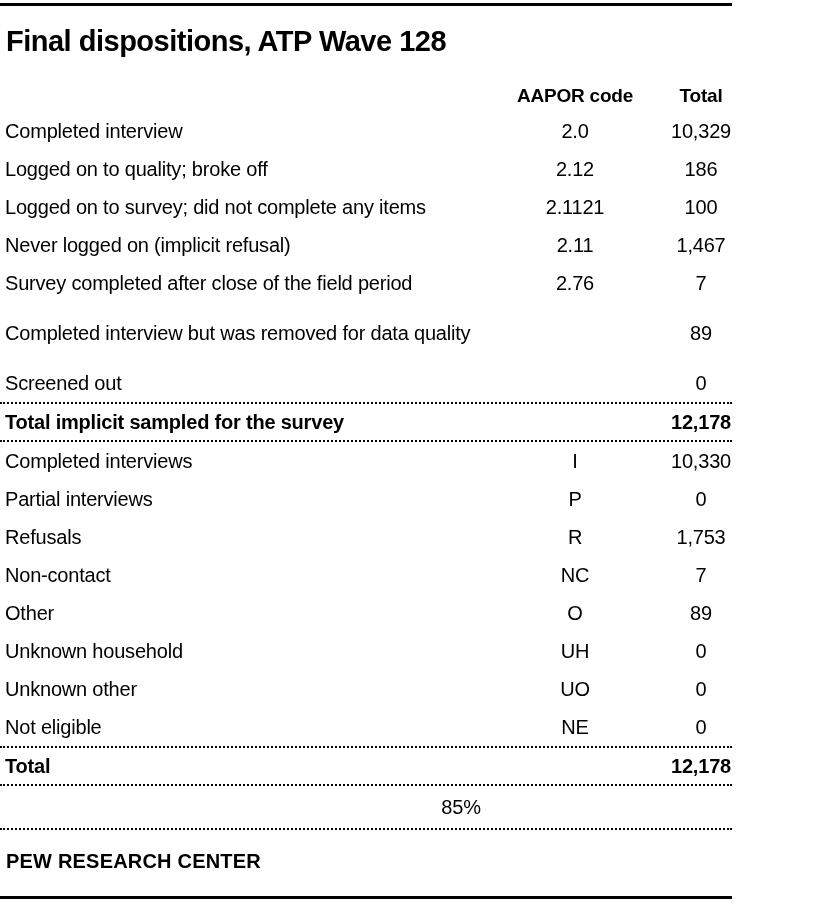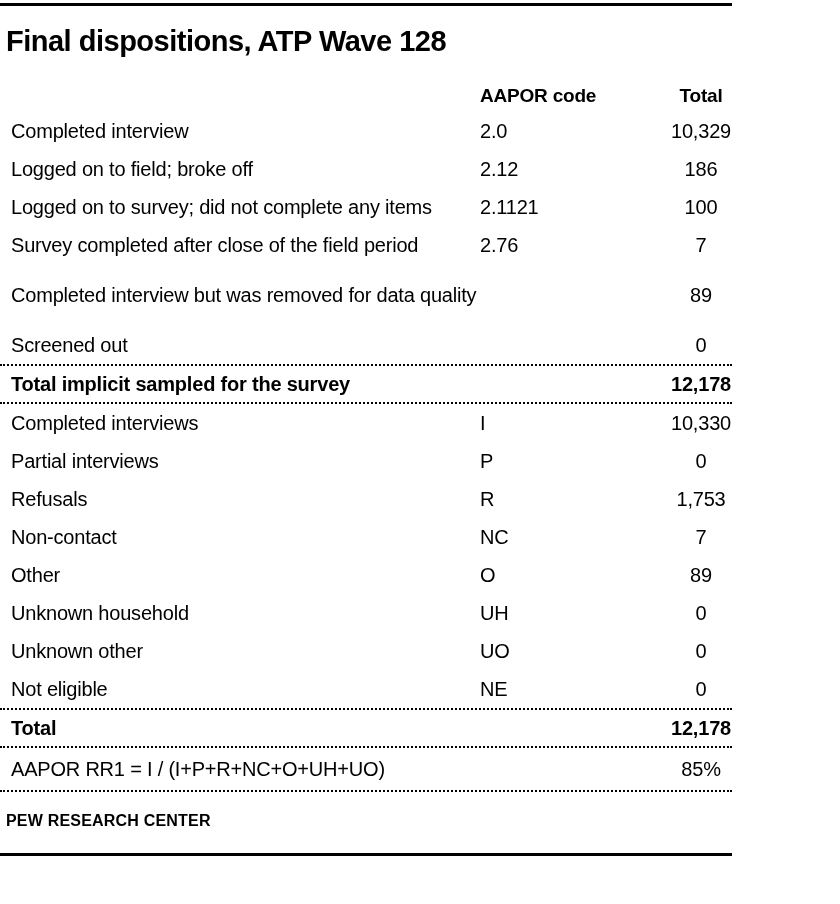--- a/index.html
+++ b/index.html
@@ -31,47 +31,48 @@
   .tbl { margin-top: 22px; width: 100%; }
   .row {
     display: flex;
     align-items: center;
     box-sizing: border-box;
     height: 38px;
     font-size: 20px;
   }
   .row .c-label {
     flex: 0 0 480px;
-    padding-left: 11px;
+    padding-left: 5px;
     box-sizing: border-box;
     text-align: left;
     line-height: 22px;
   }
   .row .c-code {
     flex: 0 0 190px;
+    text-align: center;
   }
   .row .c-total {
     flex: 1;
     text-align: center;
   }
   .row.header-row { height: 32px; font-weight: bold; font-size: 19px; }
   .row.tall-row { height: 62px; }
   .row.total-row {
     height: 40px;
     font-weight: bold;
     border-top: 2px dotted #000000;
     border-bottom: 2px dotted #000000;
   }
   .row.rate-row {
     height: 44px;
     border-bottom: 2px dotted #000000;
   }
   .source {
     margin: 20px 0 0 6px;
-    font-size: 16px;
+    font-size: 20px;
     font-weight: bold;
     letter-spacing: 0.2px;
   }
 </style>
 </head>
 <body>
 
 <div class="page">
   <div class="rule-solid rule-top"></div>
   <h1 class="title">Final dispositions, ATP Wave 128</h1>
@@ -82,28 +83,33 @@
       <div class="c-code">AAPOR code</div>
       <div class="c-total">Total</div>
     </div>
 
     <div class="row">
       <div class="c-label">Completed interview</div>
       <div class="c-code">2.0</div>
       <div class="c-total">10,329</div>
     </div>
     <div class="row">
-      <div class="c-label">Logged on to field; broke off</div>
+      <div class="c-label">Logged on to quality; broke off</div>
       <div class="c-code">2.12</div>
       <div class="c-total">186</div>
     </div>
     <div class="row">
       <div class="c-label">Logged on to survey; did not complete any items</div>
       <div class="c-code">2.1121</div>
       <div class="c-total">100</div>
+    </div>
+    <div class="row">
+      <div class="c-label">Never logged on (implicit refusal)</div>
+      <div class="c-code">2.11</div>
+      <div class="c-total">1,467</div>
     </div>
     <div class="row">
       <div class="c-label">Survey completed after close of the field period</div>
       <div class="c-code">2.76</div>
       <div class="c-total">7</div>
     </div>
     <div class="row tall-row">
       <div class="c-label">Completed interview but was removed for data quality</div>
       <div class="c-code"></div>
       <div class="c-total">89</div>
@@ -161,21 +167,20 @@
       <div class="c-total">0</div>
     </div>
 
     <div class="row total-row">
       <div class="c-label">Total</div>
       <div class="c-code"></div>
       <div class="c-total">12,178</div>
     </div>
 
     <div class="row rate-row">
-      <div class="c-label">AAPOR RR1 = I / (I+P+R+NC+O+UH+UO)</div>
       <div class="c-code"></div>
       <div class="c-total">85%</div>
     </div>
   </div>
 
   <div class="source">PEW RESEARCH CENTER</div>
   <div class="rule-solid rule-bottom"></div>
 </div>
 
 </body></html>

